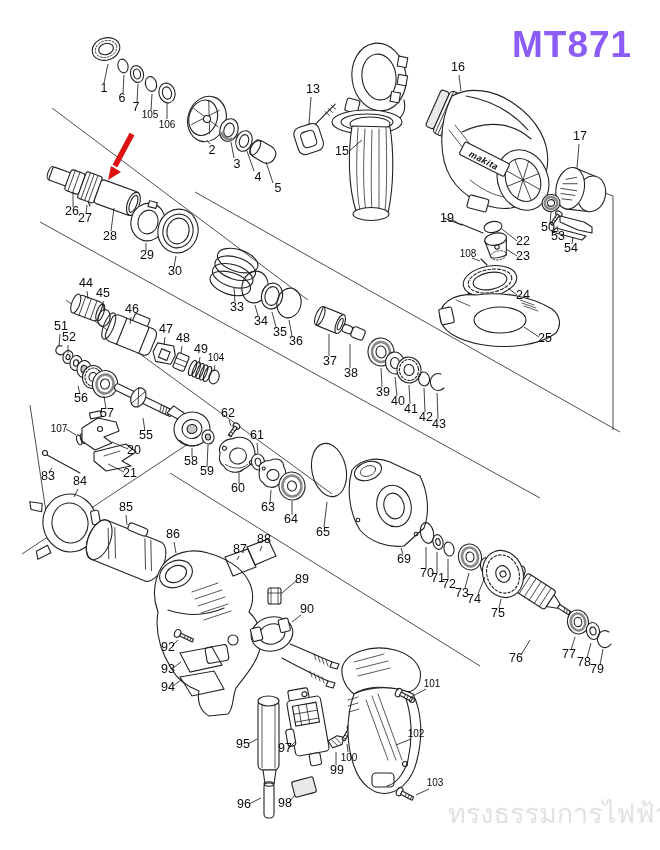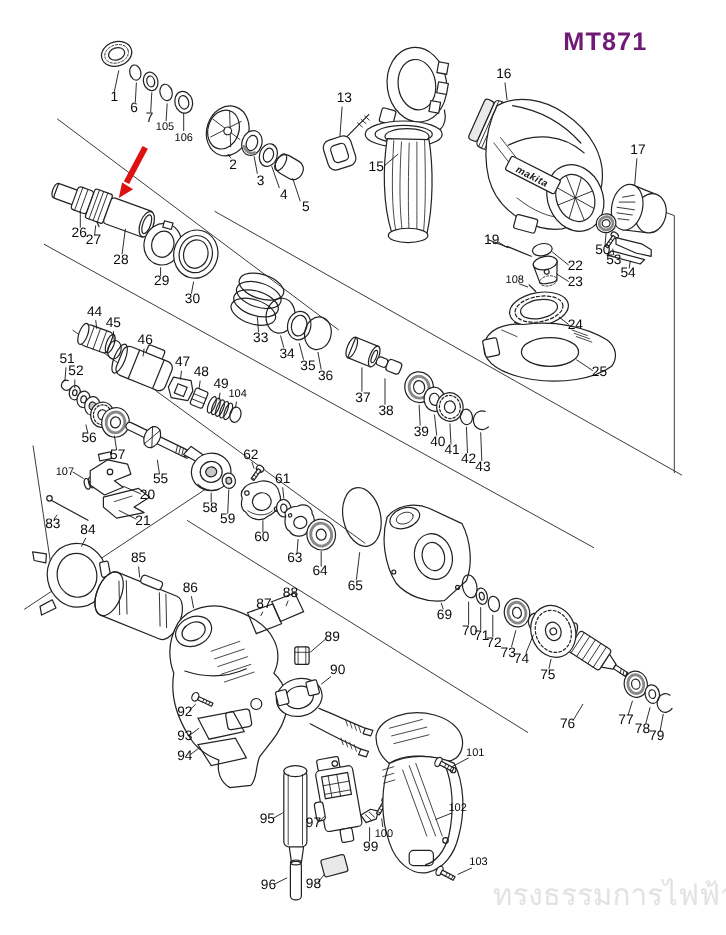--- a/index.html
+++ b/index.html
@@ -1,20 +1,20 @@
 <!DOCTYPE html>
 <html><head>
 <meta charset="utf-8">
 <style>
   html,body{margin:0;padding:0;background:#fff;}
   .stage{position:relative;width:660px;height:850px;background:#fff;overflow:hidden;
          font-family:"Liberation Sans",sans-serif;}
   .stage svg{position:absolute;left:0;top:0;}
   .page-title{position:absolute;left:512px;top:24px;width:140px;
-              font-size:23px;font-weight:800;letter-spacing:1px;color:#701a75;}
+              font-size:37px;font-weight:800;letter-spacing:1px;color:#8b5cf6;}
   .watermark{position:absolute;left:448px;top:792px;width:210px;
              font-size:27px;color:#e2e2e2;white-space:nowrap;}
   
   .p  {fill:#fff;stroke:#222;stroke-width:1.1;stroke-linejoin:round;}
   .pg {fill:#e9e9e9;stroke:#222;stroke-width:1.1;stroke-linejoin:round;}
   .pd {fill:#c8c8c8;stroke:#222;stroke-width:1.1;}
   .ln {fill:none;stroke:#222;stroke-width:1.1;stroke-linecap:round;}
   .thin{stroke-width:.75;}
   .mid{fill:none;stroke:#888;stroke-width:2.6;}
   .cl {stroke:#3a3a3a;stroke-width:.9;fill:none;}

